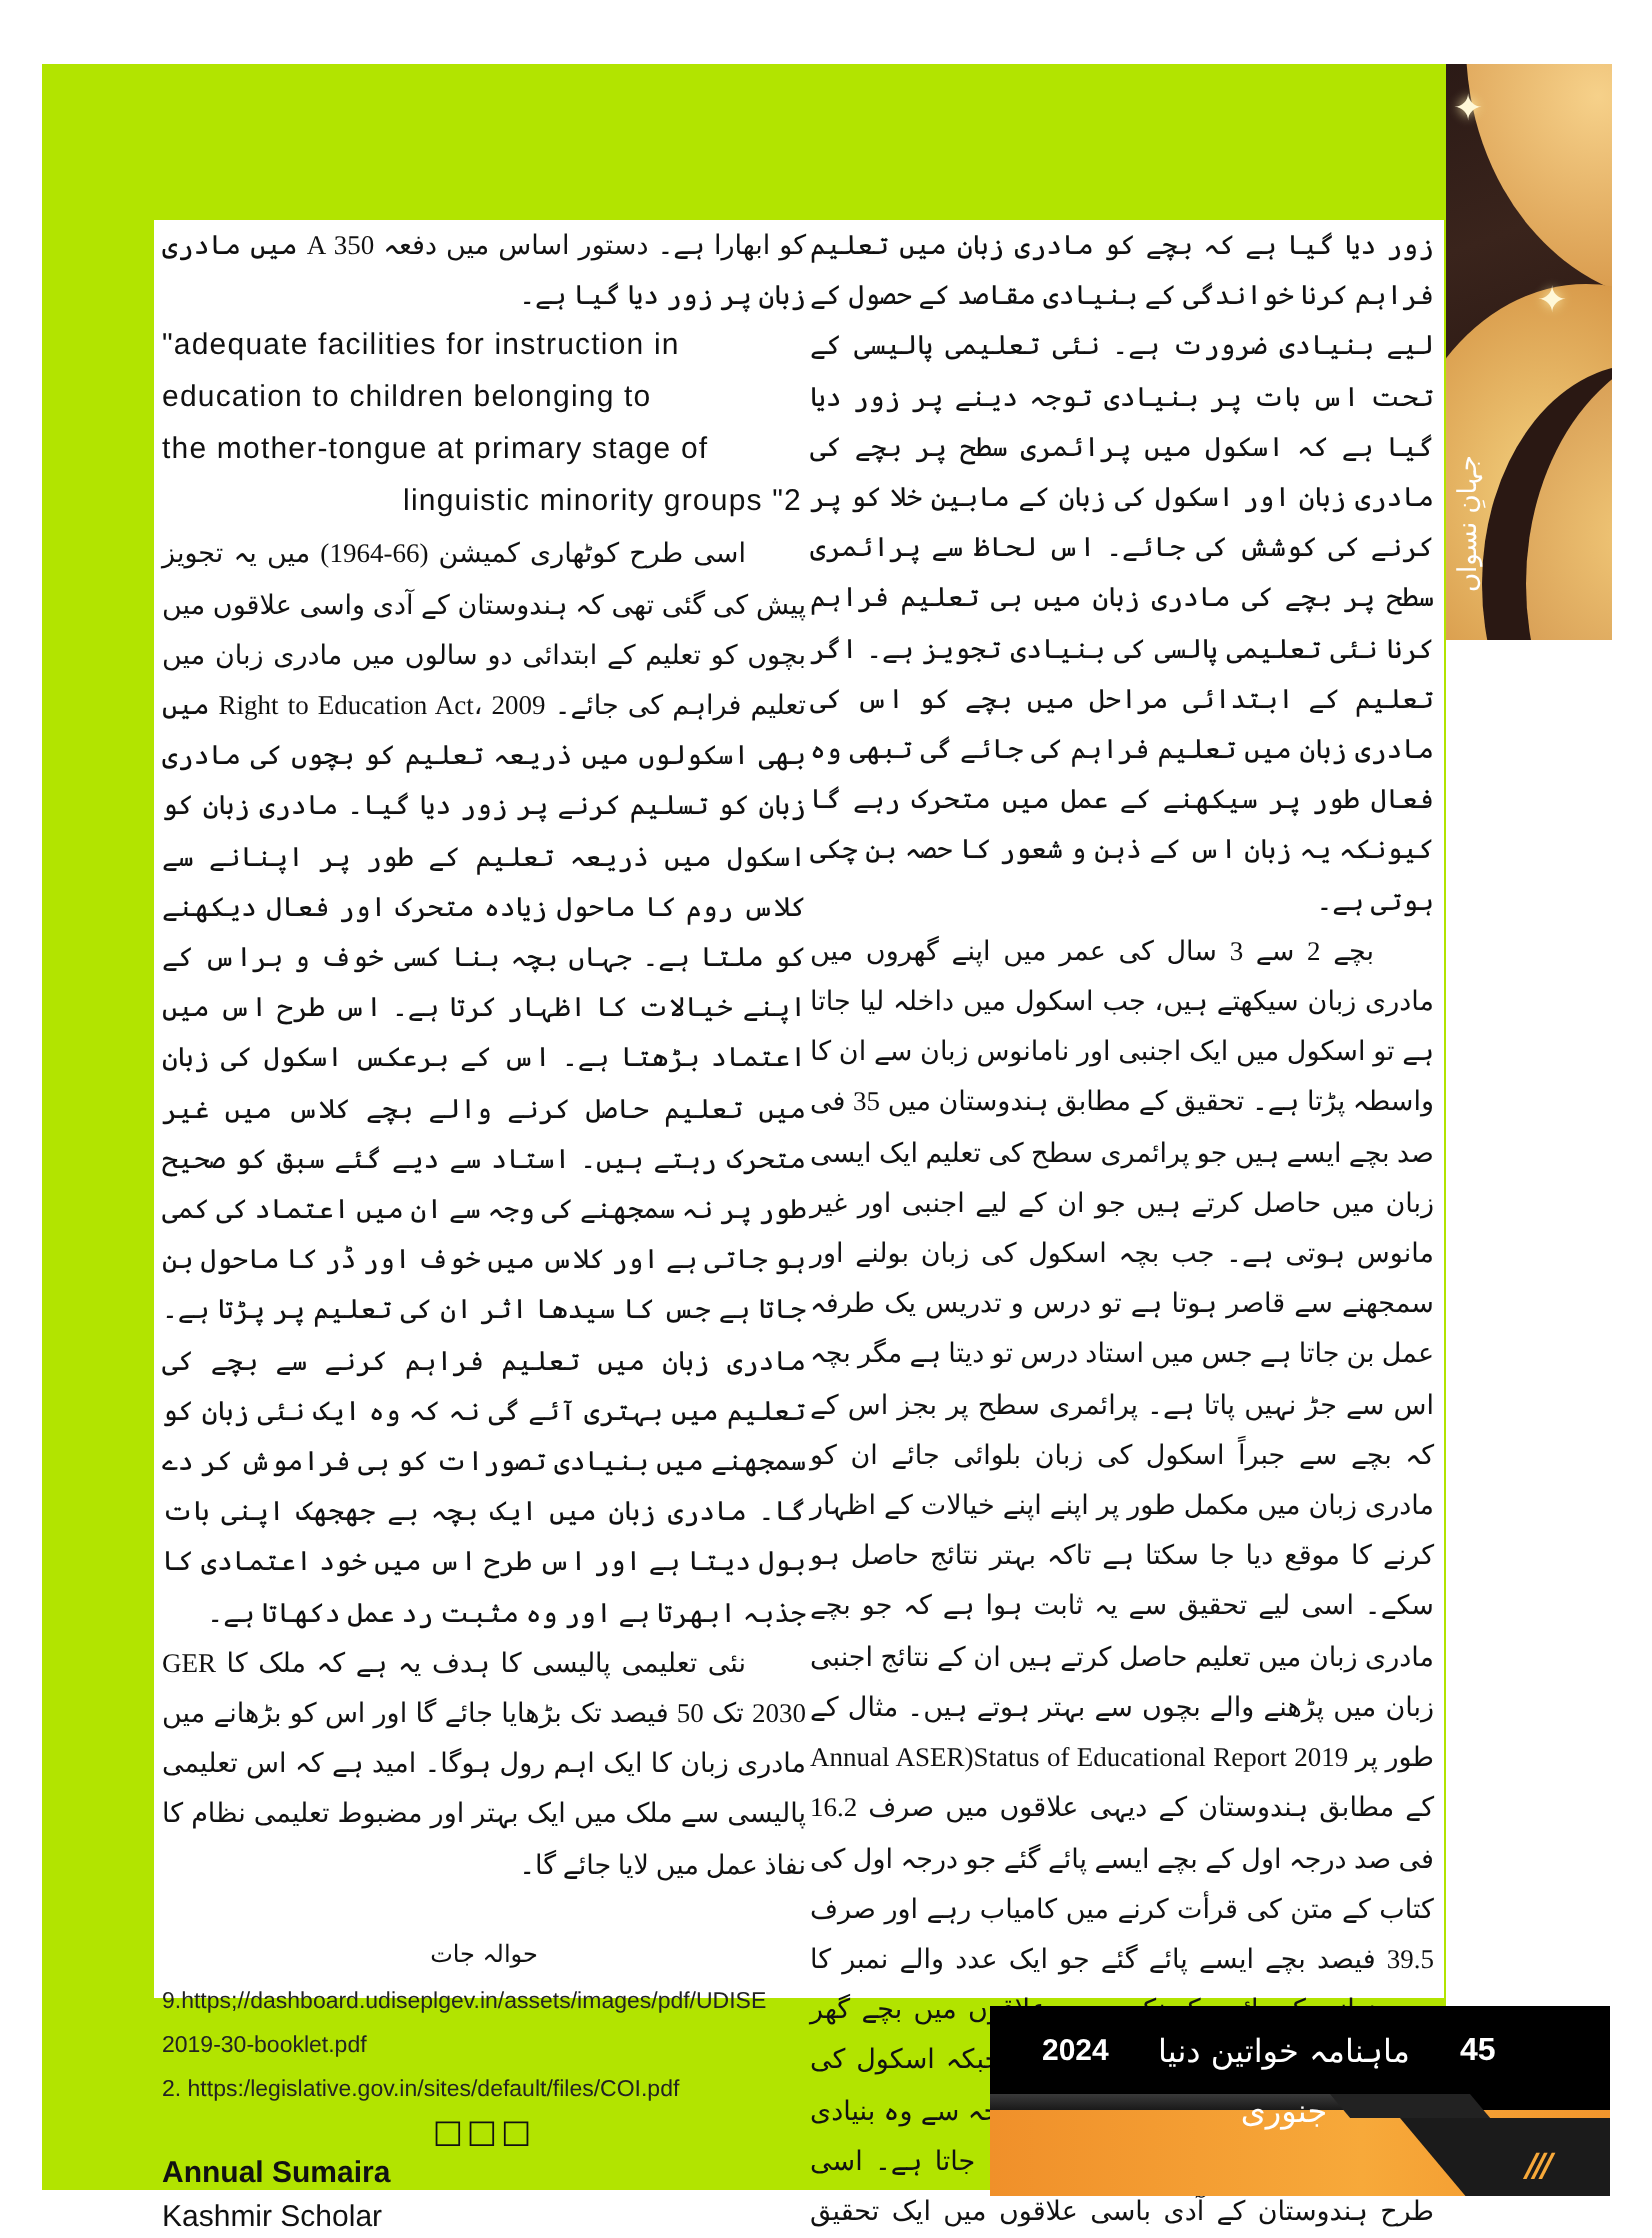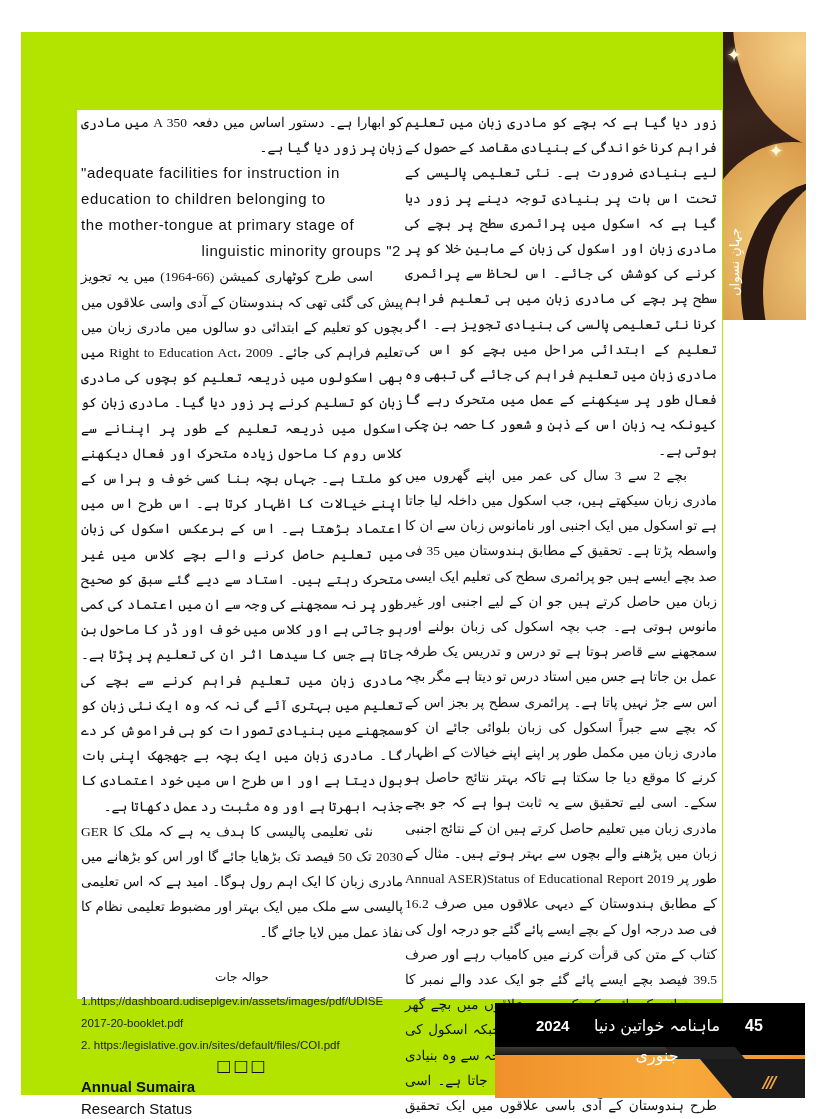--- a/index.html
+++ b/index.html
@@ -95,21 +95,21 @@
   }
   .footer .dark-block {
     position: absolute; left: 205px; top: 56px; width: 120px; height: 40px;
     background: #1b1b1b; transform: skewX(40deg); transform-origin: left top;
   }
   .footer .stripes {
     position: absolute; left: 268px; top: 70px; color: #f7a93a; font-size: 16px;
     font-weight: bold; font-style: italic; letter-spacing: -2px;
   }
   .footer .text-row {
-    position: absolute; left: 17px; top: 8px; width: 271px; height: 30px;
+    position: absolute; left: 2px; top: 8px; width: 271px; height: 30px;
     color: #fff; font-size: 14px; line-height: 30px;
   }
   .footer .year { position: absolute; left: 24px; font-weight: bold; font-family: "Liberation Sans", sans-serif; font-size: 15px; }
   .footer .mag  { position: absolute; left: 80px; width: 130px; direction: rtl; text-align: center; font-size: 16px; }
   .footer .page { position: absolute; left: 233px; font-weight: bold; font-family: "Liberation Sans", sans-serif; font-size: 16px; }
 </style>
 </head>
 <body>
 
 <div class="green-bg"></div>
@@ -138,27 +138,27 @@
       <div>"adequate facilities for instruction in</div>
       <div>education to children belonging to</div>
       <div>the mother-tongue at primary stage of</div>
       <div class="last">linguistic minority groups "2</div>
     </div>
     <div class="urdu">
       <p class="indent">اسی طرح کوٹھاری کمیشن (66-1964) میں یہ تجویز پیش کی گئی تھی کہ ہندوستان کے آدی واسی علاقوں میں بچوں کو تعلیم کے ابتدائی دو سالوں میں مادری زبان میں تعلیم فراہم کی جائے۔ Right to Education Act، 2009 میں بھی اسکولوں میں ذریعہ تعلیم کو بچوں کی مادری زبان کو تسلیم کرنے پر زور دیا گیا۔ مادری زبان کو اسکول میں ذریعہ تعلیم کے طور پر اپنانے سے کلاس روم کا ماحول زیادہ متحرک اور فعال دیکھنے کو ملتا ہے۔ جہاں بچہ بنا کسی خوف و ہراس کے اپنے خیالات کا اظہار کرتا ہے۔ اس طرح اس میں اعتماد بڑھتا ہے۔ اس کے برعکس اسکول کی زبان میں تعلیم حاصل کرنے والے بچے کلاس میں غیر متحرک رہتے ہیں۔ استاد سے دیے گئے سبق کو صحیح طور پر نہ سمجھنے کی وجہ سے ان میں اعتماد کی کمی ہو جاتی ہے اور کلاس میں خوف اور ڈر کا ماحول بن جاتا ہے جس کا سیدھا اثر ان کی تعلیم پر پڑتا ہے۔ مادری زبان میں تعلیم فراہم کرنے سے بچے کی تعلیم میں بہتری آئے گی نہ کہ وہ ایک نئی زبان کو سمجھنے میں بنیادی تصورات کو ہی فراموش کر دے گا۔ مادری زبان میں ایک بچہ بے جھجھک اپنی بات بول دیتا ہے اور اس طرح اس میں خود اعتمادی کا جذبہ ابھرتا ہے اور وہ مثبت رد عمل دکھاتا ہے۔</p>
       <p class="indent">نئی تعلیمی پالیسی کا ہدف یہ ہے کہ ملک کا GER 2030 تک 50 فیصد تک بڑھایا جائے گا اور اس کو بڑھانے میں مادری زبان کا ایک اہم رول ہوگا۔ امید ہے کہ اس تعلیمی پالیسی سے ملک میں ایک بہتر اور مضبوط تعلیمی نظام کا نفاذ عمل میں لایا جائے گا۔</p>
     </div>
     <div class="refs-title">حوالہ جات</div>
-    <div class="ref">1.https;//dashboard.udiseplgev.in/assets/images/pdf/UDISE</div>
-    <div class="ref">2017-20-booklet.pdf</div>
+    <div class="ref">9.https;//dashboard.udiseplgev.in/assets/images/pdf/UDISE</div>
+    <div class="ref">2019-30-booklet.pdf</div>
     <div class="ref">2.  https:/legislative.gov.in/sites/default/files/COI.pdf</div>
     <div class="sep">□□□</div>
     <div class="author">
       <div class="name">Annual  Sumaira</div>
-      <div>Research  Status</div>
+      <div>Kashmir  Scholar</div>
       <div>Kashmir University, Hazratbal</div>
       <div>Srinagar-190006  (Jammu  &amp;  Kashmir)</div>
     </div>
   </div>
 </div>
 
 <div class="footer">
   <div class="slant"></div>
   <div class="orange"></div>
   <div class="slant2"></div>

